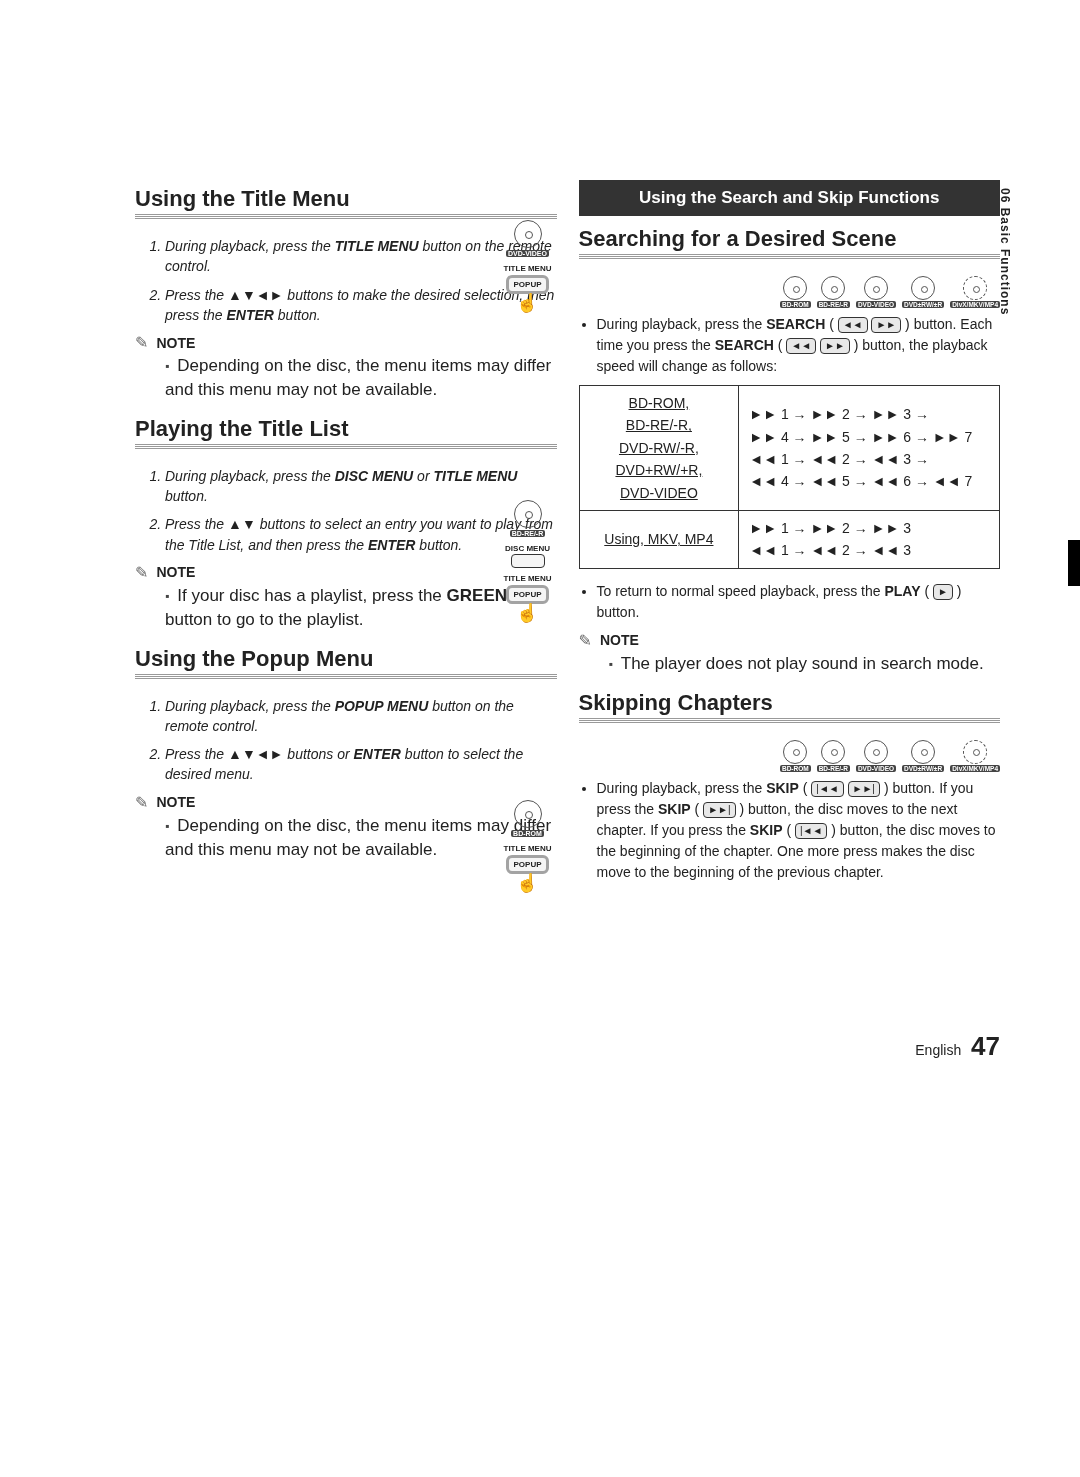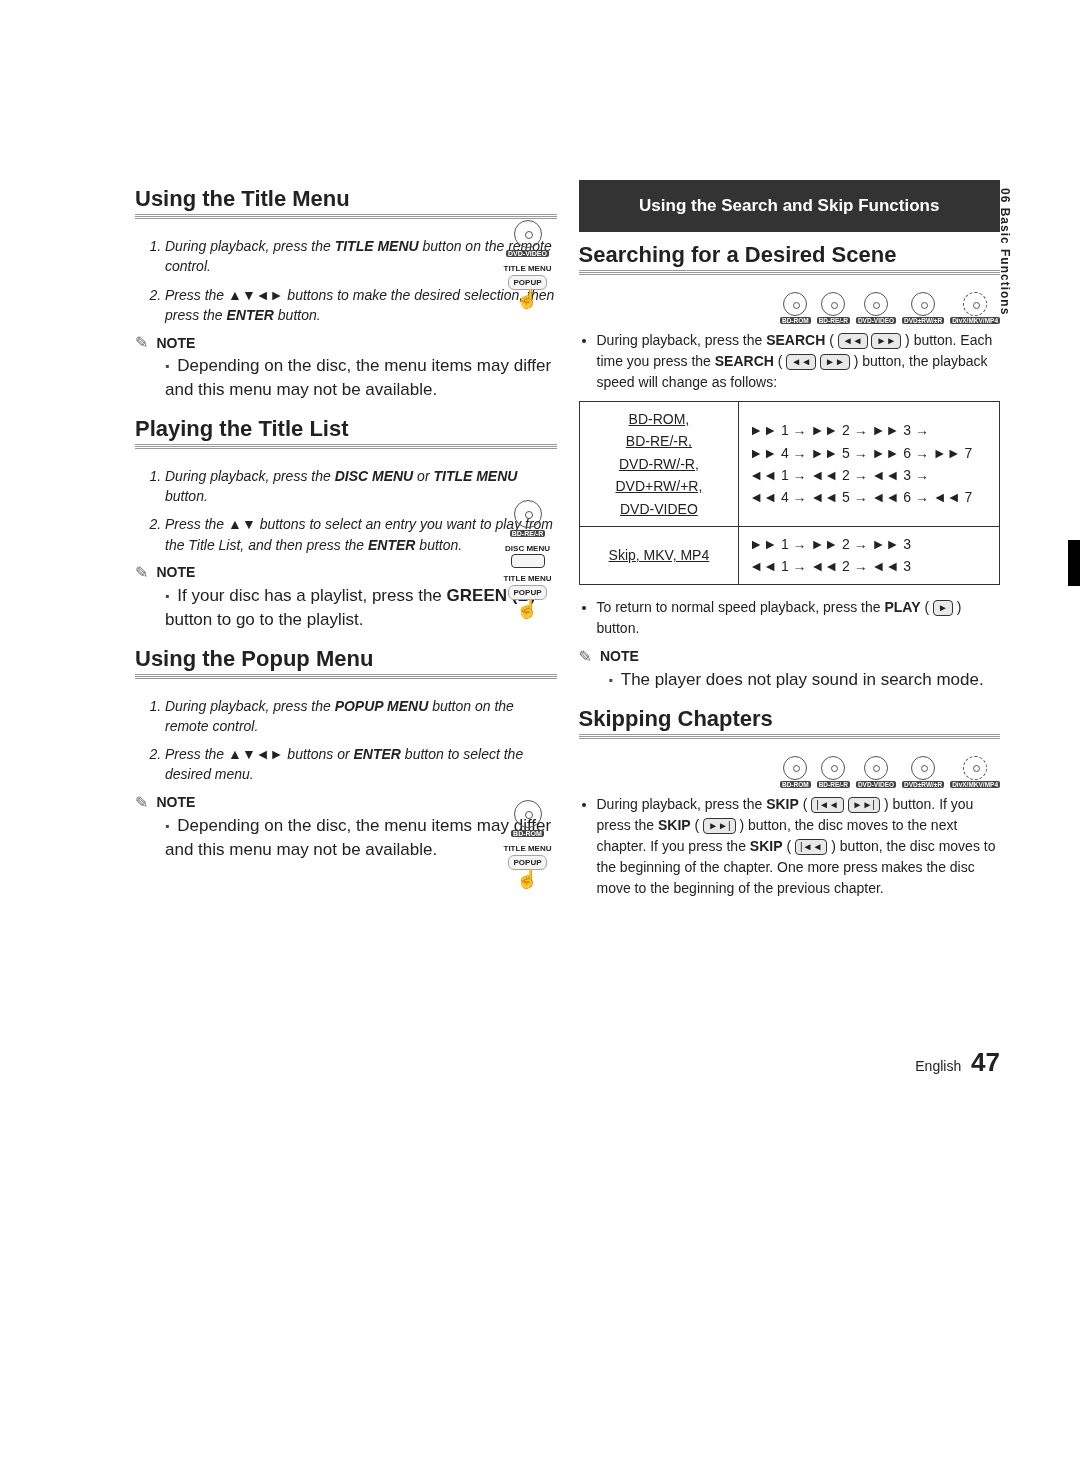--- a/index.html
+++ b/index.html
@@ -108,40 +108,40 @@
     color:#fff;
     border-radius:2px;
     padding:0 2px;
     display:inline-block;
     margin-top:-2px;
   }
   .title-menu-label, .disc-menu-label {
     font-size:8px;font-weight:bold;margin-top:6px;
   }
   .popup-btn {
-    border:1px solid #a3a3a3;
+    border:3px solid #a3a3a3;
     border-radius:6px;
     font-size:8px;
     font-weight:bold;
     padding:2px 4px;
     margin:2px auto 0;
     display:inline-block;
     background:#f5f5f5;
   }
   .hand {
     font-size:18px;
     line-height:1;
     margin-top:0;
   }
   .banner {
     background:#333;
     color:#fff;
     font-weight:bold;
     font-size:17px;
-    padding:16px 12px;
+    padding:8px 12px;
     margin-bottom:10px;
     display:flex;
     align-items:center;
     justify-content:center;
   }
   .side-tab {
     position:absolute;
     right:-12px;
     top:8px;
     writing-mode:vertical-rl;
@@ -358,21 +358,21 @@
 BD-RE/-R,
 DVD-RW/-R,
 DVD+RW/+R,
 DVD-VIDEO</td>
           <td style="white-space:pre-line;text-align:left">►► 1 → ►► 2 → ►► 3 →
 ►► 4 → ►► 5 → ►► 6 → ►► 7
 ◄◄ 1 → ◄◄ 2 → ◄◄ 3 →
 ◄◄ 4 → ◄◄ 5 → ◄◄ 6 → ◄◄ 7</td>
         </tr>
         <tr>
-          <td class="left">Skip, MKV, MP4</td>
+          <td class="left">Using, MKV, MP4</td>
           <td style="white-space:pre-line;text-align:left">►► 1 → ►► 2 → ►► 3
 ◄◄ 1 → ◄◄ 2 → ◄◄ 3</td>
         </tr>
       </tbody>
         </table>
 
       <ul class="bullets">
         <li>
           <span>To return to normal speed playback, press the </span><b>PLAY</b><span> ( </span><span class="key-btn">►</span><span> ) button.</span>
         </li>

